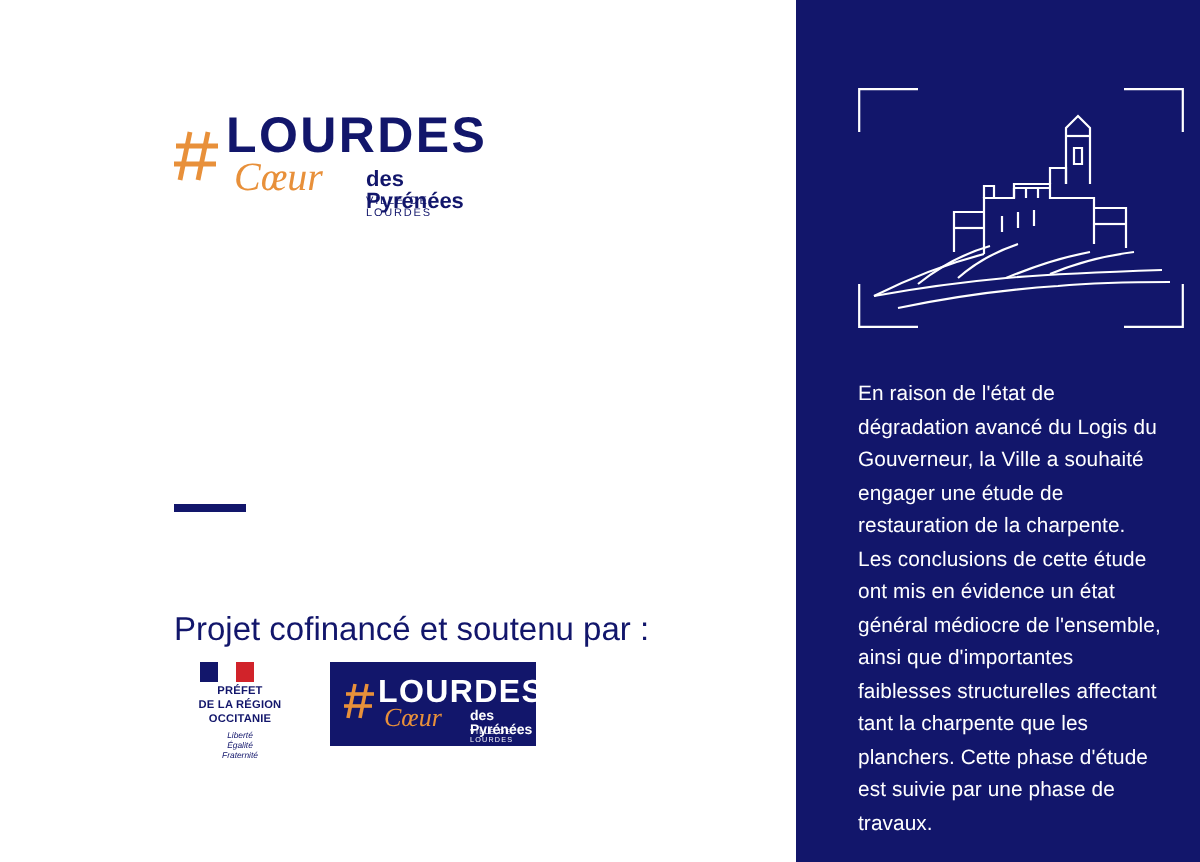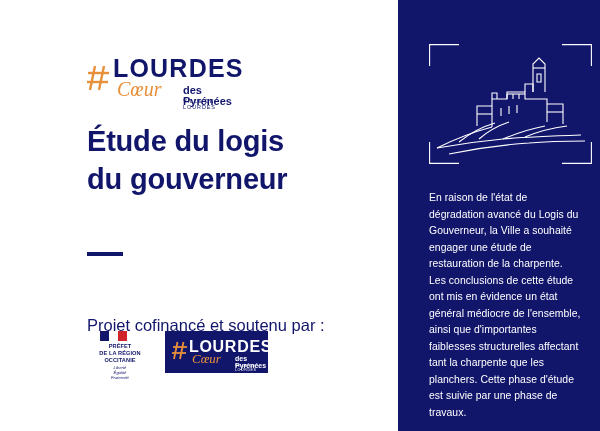--- a/index.html
+++ b/index.html
@@ -99,21 +99,21 @@
     position: absolute;
     left: 63px;
     top: 252px;
     width: 36px;
     height: 4px;
     background: #12166b;
   }
   .funding-line {
     position: absolute;
     left: 63px;
-    top: 314px;
+    top: 304px;
     width: 300px;
     font-size: 16.5px;
     color: #12166b;
     line-height: 22px;
   }
   .partners {
     position: absolute;
     left: 63px;
     top: 331px;
     display: flex;
@@ -260,22 +260,20 @@
           <line x1="1" y1="8" x2="22" y2="8"></line>
           <line x1="0" y1="17" x2="21" y2="17"></line>
         </g>
       </svg>
       <div class="logo-lourdes">LOURDES</div>
       <div class="logo-coeur">Cœur</div>
       <div class="logo-pyrenees">des Pyrénées</div>
       <div class="logo-ville">VILLE DE LOURDES</div>
     </div>
 
-    <div class="title" style="white-space: pre-line;">Étude du logis
-du gouverneur</div>
 
     <div class="rule"></div>
 
     <div class="funding-line">Projet cofinancé et soutenu par :</div>
 
     <div class="partners">
 
       <div class="prefect">
         <div class="prefect-flag">
             <i></i>

